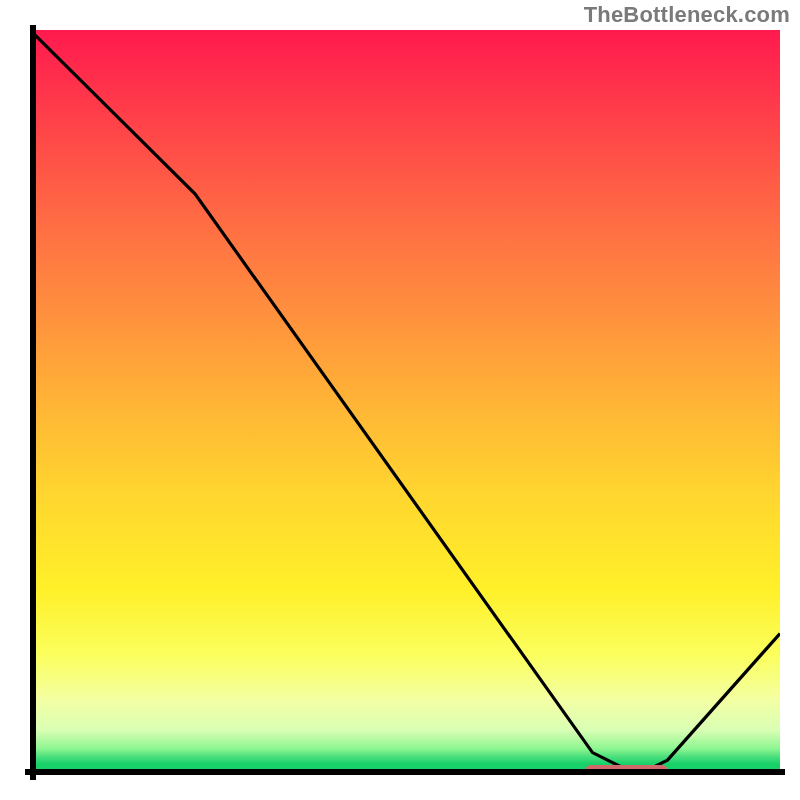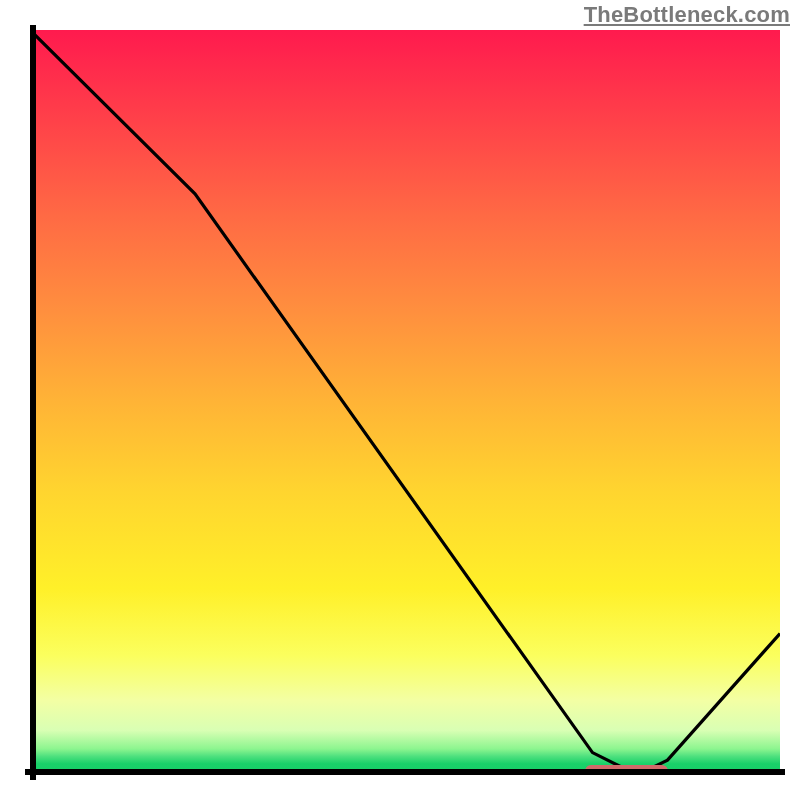--- a/index.html
+++ b/index.html
@@ -12,21 +12,20 @@
     overflow: hidden;
   }
   .attribution {
     position: absolute;
     top: 2px;
     right: 10px;
     font-size: 22px;
     font-weight: bold;
     color: #7a7a7a;
     letter-spacing: 0.2px;
-    text-decoration: underline;
   }
   .plot-area {
     position: absolute;
     left: 30px;
     top: 30px;
     width: 750px;
     height: 745px;
     overflow: hidden;
   }
   .gradient-bg {

